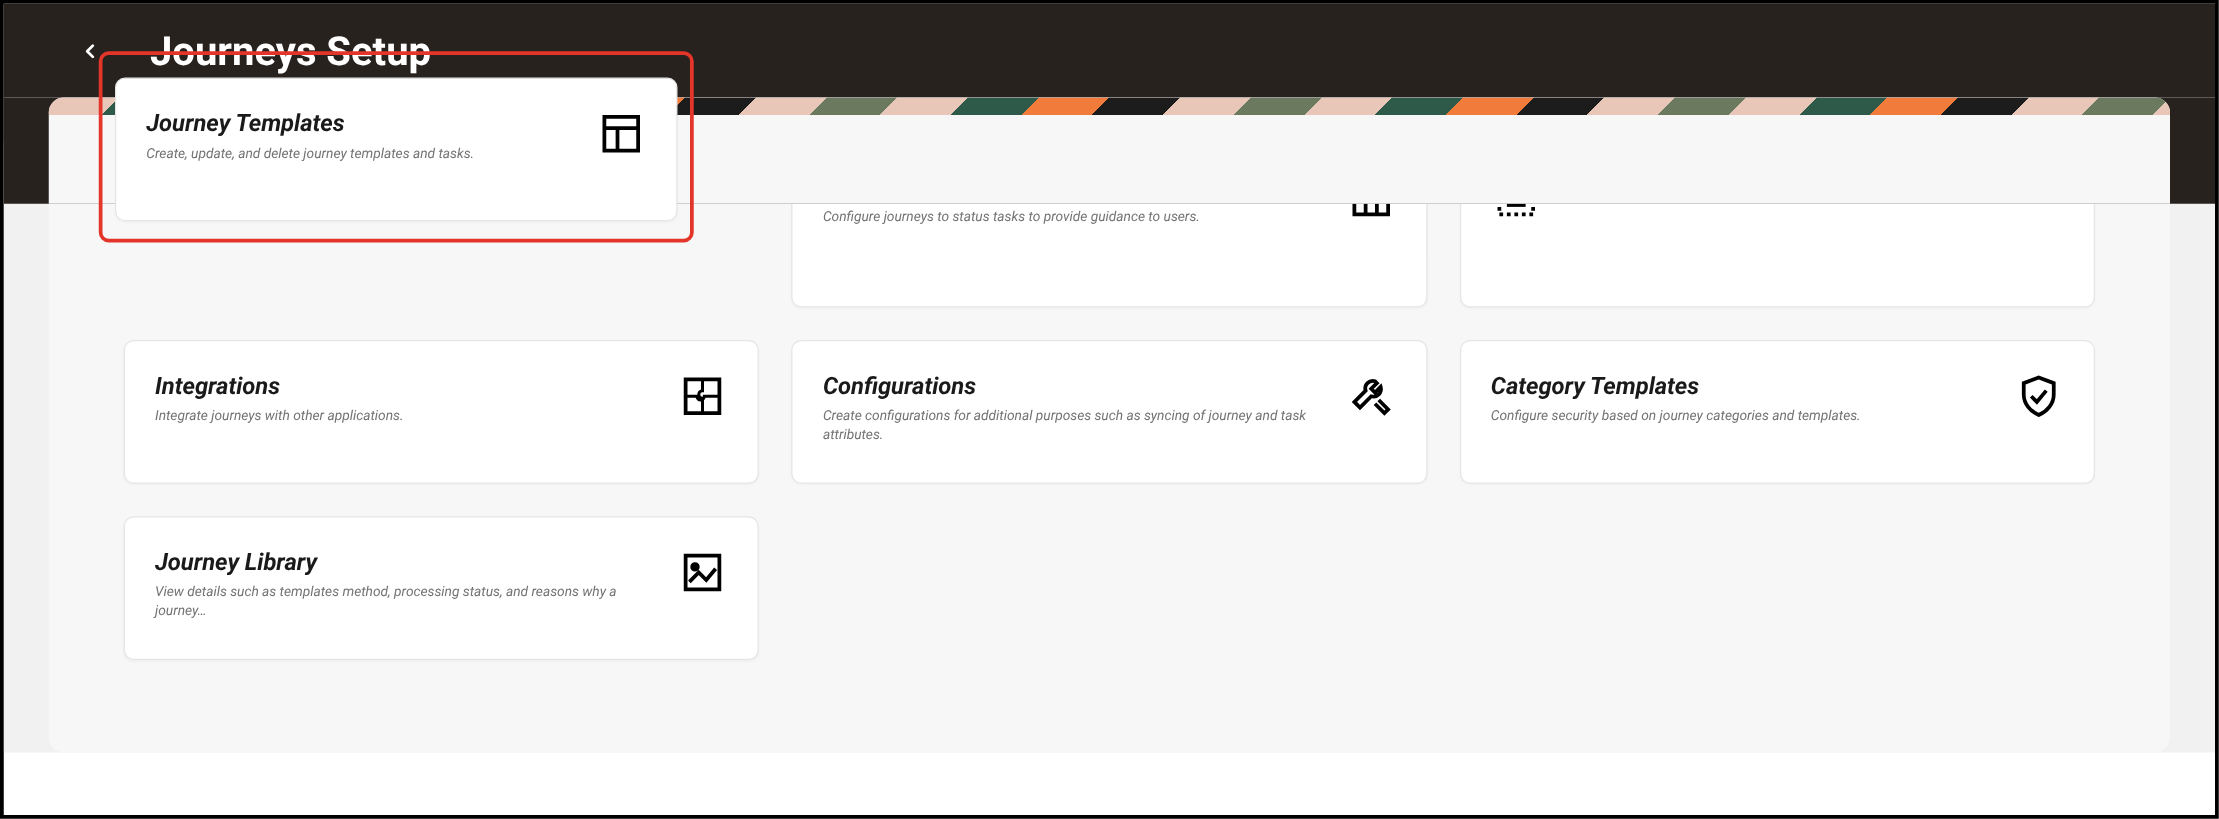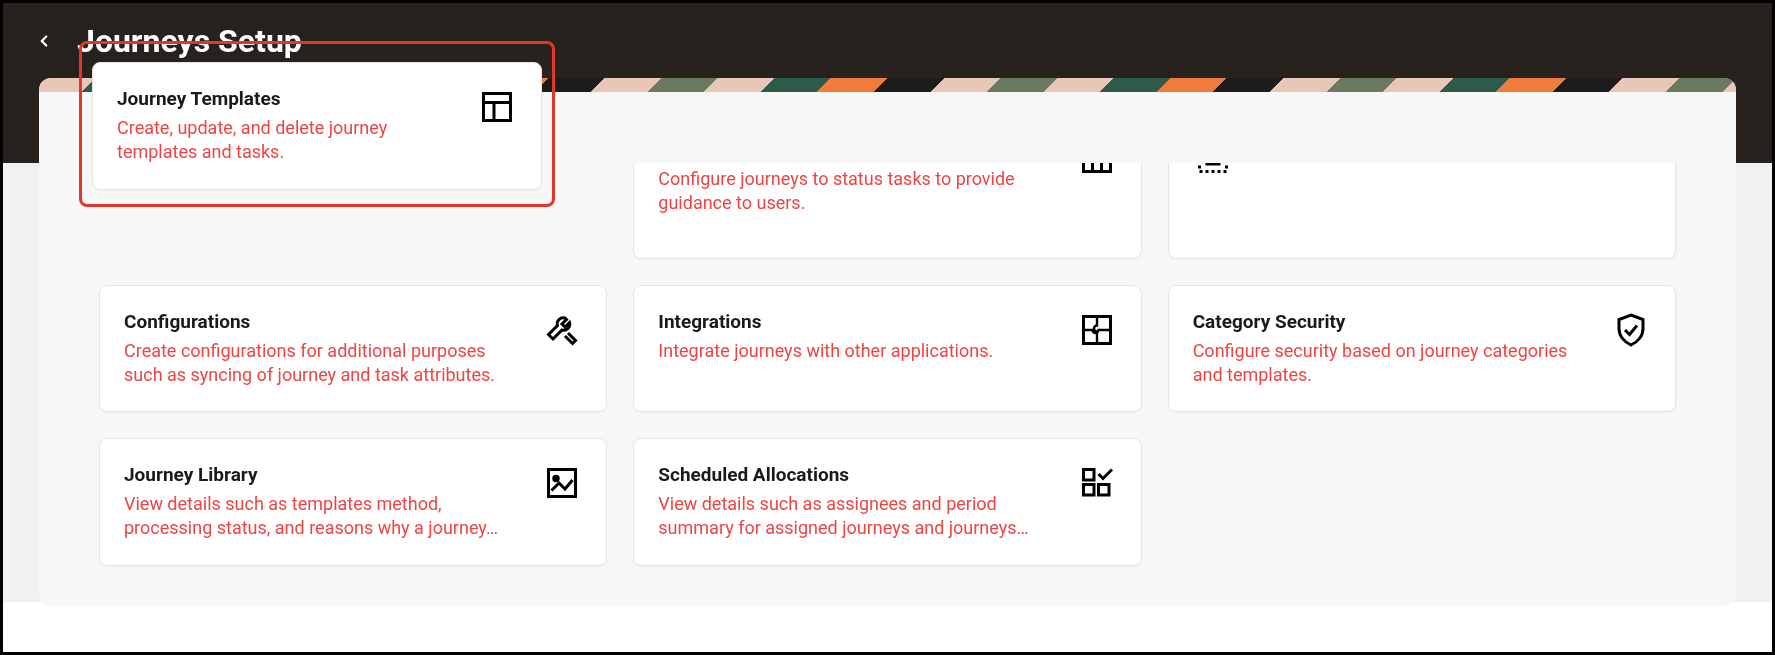--- a/index.html
+++ b/index.html
@@ -9,22 +9,22 @@
     width: 1775px;
     height: 655px;
     overflow: hidden;
     border: 3px solid #000;
   }
   .topbar {
     background: #28221f;
     height: 75px;
     display: flex;
     align-items: center;
-    padding-left: 32px;
-    gap: 24px;
+    padding-left: 60px;
+    gap: 39px;
   }
   .back-arrow {
     color: #fff;
     cursor: pointer;
     display: flex;
     align-items: center;
   }
   .page-title {
     color: #fff;
     font-size: 32px;
@@ -76,20 +76,21 @@
     top: -52px;
     width: 476px;
     display: inline-block;
   }
   .grid {
     display: grid;
     grid-template-columns: repeat(3, 1fr);
     column-gap: 26px;
     row-gap: 26px;
     margin-top: -50px;
+    font-style: italic;
   }
   .card {
     background: #fff;
     border: 1px solid #e5e5e5;
     border-radius: 8px;
     padding: 24px 24px 24px 24px;
     display: flex;
     justify-content: space-between;
     align-items: flex-start;
     min-height: 115px;
@@ -103,22 +104,22 @@
     flex: 1;
     padding-right: 18px;
   }
   .card-title {
     font-size: 19px;
     font-weight: 700;
     color: #1a1a1a;
     margin-bottom: 6px;
   }
   .card-desc {
-    font-size: 18px;
-    color: #ef4444;
+    font-size: 11px;
+    color: #737373;
     line-height: 1.35;
   }
   .card-icon {
     flex-shrink: 0;
     width: 40px;
     height: 40px;
     display: flex;
     align-items: center;
     justify-content: center;
   }
@@ -187,47 +188,47 @@
         <div class="card-icon">
           <svg width="36" height="36" viewBox="0 0 24 24" fill="none" stroke="#000" stroke-width="2">
               <rect x="8" y="8" width="8" height="8" fill="#000"></rect>
               <path stroke-dasharray="2 2" d="M3 3h18v18H3z"></path>
             </svg>
         </div>
       </div>
 
       <div class="card">
         <div class="card-text">
+          <div class="card-title">Integrations</div>
+          <div class="card-desc">Integrate journeys with other applications.</div>
+        </div>
+        <div class="card-icon">
+          <svg width="36" height="36" viewBox="0 0 24 24" fill="none" stroke="#000" stroke-width="2">
+              <rect x="3" y="3" width="18" height="18"></rect>
+              <path d="M12 3v6a2 2 0 1 0 0 4v8M3 12h6a2 2 0 1 0 4 0h8" stroke-width="1.6"></path>
+            </svg>
+        </div>
+      </div>
+
+      <div class="card">
+        <div class="card-text">
           <div class="card-title">Configurations</div>
           <div class="card-desc">Create configurations for additional purposes such as syncing of journey and task attributes.</div>
         </div>
         <div class="card-icon">
           <svg width="36" height="36" viewBox="0 0 24 24" fill="none" stroke="#000" stroke-width="2">
               <path d="M14 4a4 4 0 0 0-5 5l-6 6 3 3 6-6a4 4 0 0 0 5-5l-3 3-2-2 3-3z"></path>
               <path d="M16 14l5 5-2 2-5-5"></path>
             </svg>
         </div>
       </div>
 
       <div class="card">
         <div class="card-text">
-          <div class="card-title">Integrations</div>
-          <div class="card-desc">Integrate journeys with other applications.</div>
-        </div>
-        <div class="card-icon">
-          <svg width="36" height="36" viewBox="0 0 24 24" fill="none" stroke="#000" stroke-width="2">
-              <rect x="3" y="3" width="18" height="18"></rect>
-              <path d="M12 3v6a2 2 0 1 0 0 4v8M3 12h6a2 2 0 1 0 4 0h8" stroke-width="1.6"></path>
-            </svg>
-        </div>
-      </div>
-
-      <div class="card">
-        <div class="card-text">
-          <div class="card-title">Category Security</div>
+          <div class="card-title">Category Templates</div>
           <div class="card-desc">Configure security based on journey categories and templates.</div>
         </div>
         <div class="card-icon">
           <svg width="36" height="36" viewBox="0 0 24 24" fill="none" stroke="#000" stroke-width="2">
               <path d="M12 2l8 3v6c0 5-3.5 9-8 11-4.5-2-8-6-8-11V5l8-3z"></path>
               <polyline points="8 12 11 15 16 9"></polyline>
             </svg>
         </div>
       </div>
 
@@ -238,30 +239,16 @@
         </div>
         <div class="card-icon">
           <svg width="36" height="36" viewBox="0 0 24 24" fill="none" stroke="#000" stroke-width="2">
               <rect x="3" y="3" width="18" height="18"></rect>
               <circle cx="8" cy="9" r="1.5" fill="#000"></circle>
               <polyline points="5 17 10 12 14 16 19 10"></polyline>
             </svg>
         </div>
       </div>
 
-      <div class="card">
-        <div class="card-text">
-          <div class="card-title">Scheduled Allocations</div>
-          <div class="card-desc">View details such as assignees and period summary for assigned journeys and journeys…</div>
-        </div>
-        <div class="card-icon">
-          <svg width="36" height="36" viewBox="0 0 24 24" fill="none" stroke="#000" stroke-width="2">
-              <rect x="3" y="13" width="7" height="7"></rect>
-              <rect x="13" y="13" width="7" height="7"></rect>
-              <rect x="3" y="3" width="7" height="7"></rect>
-              <polyline points="13 6 16 9 22 3"></polyline>
-            </svg>
-        </div>
-      </div>
 
     </div>
   </div>
 </div>
 
 </body></html>

